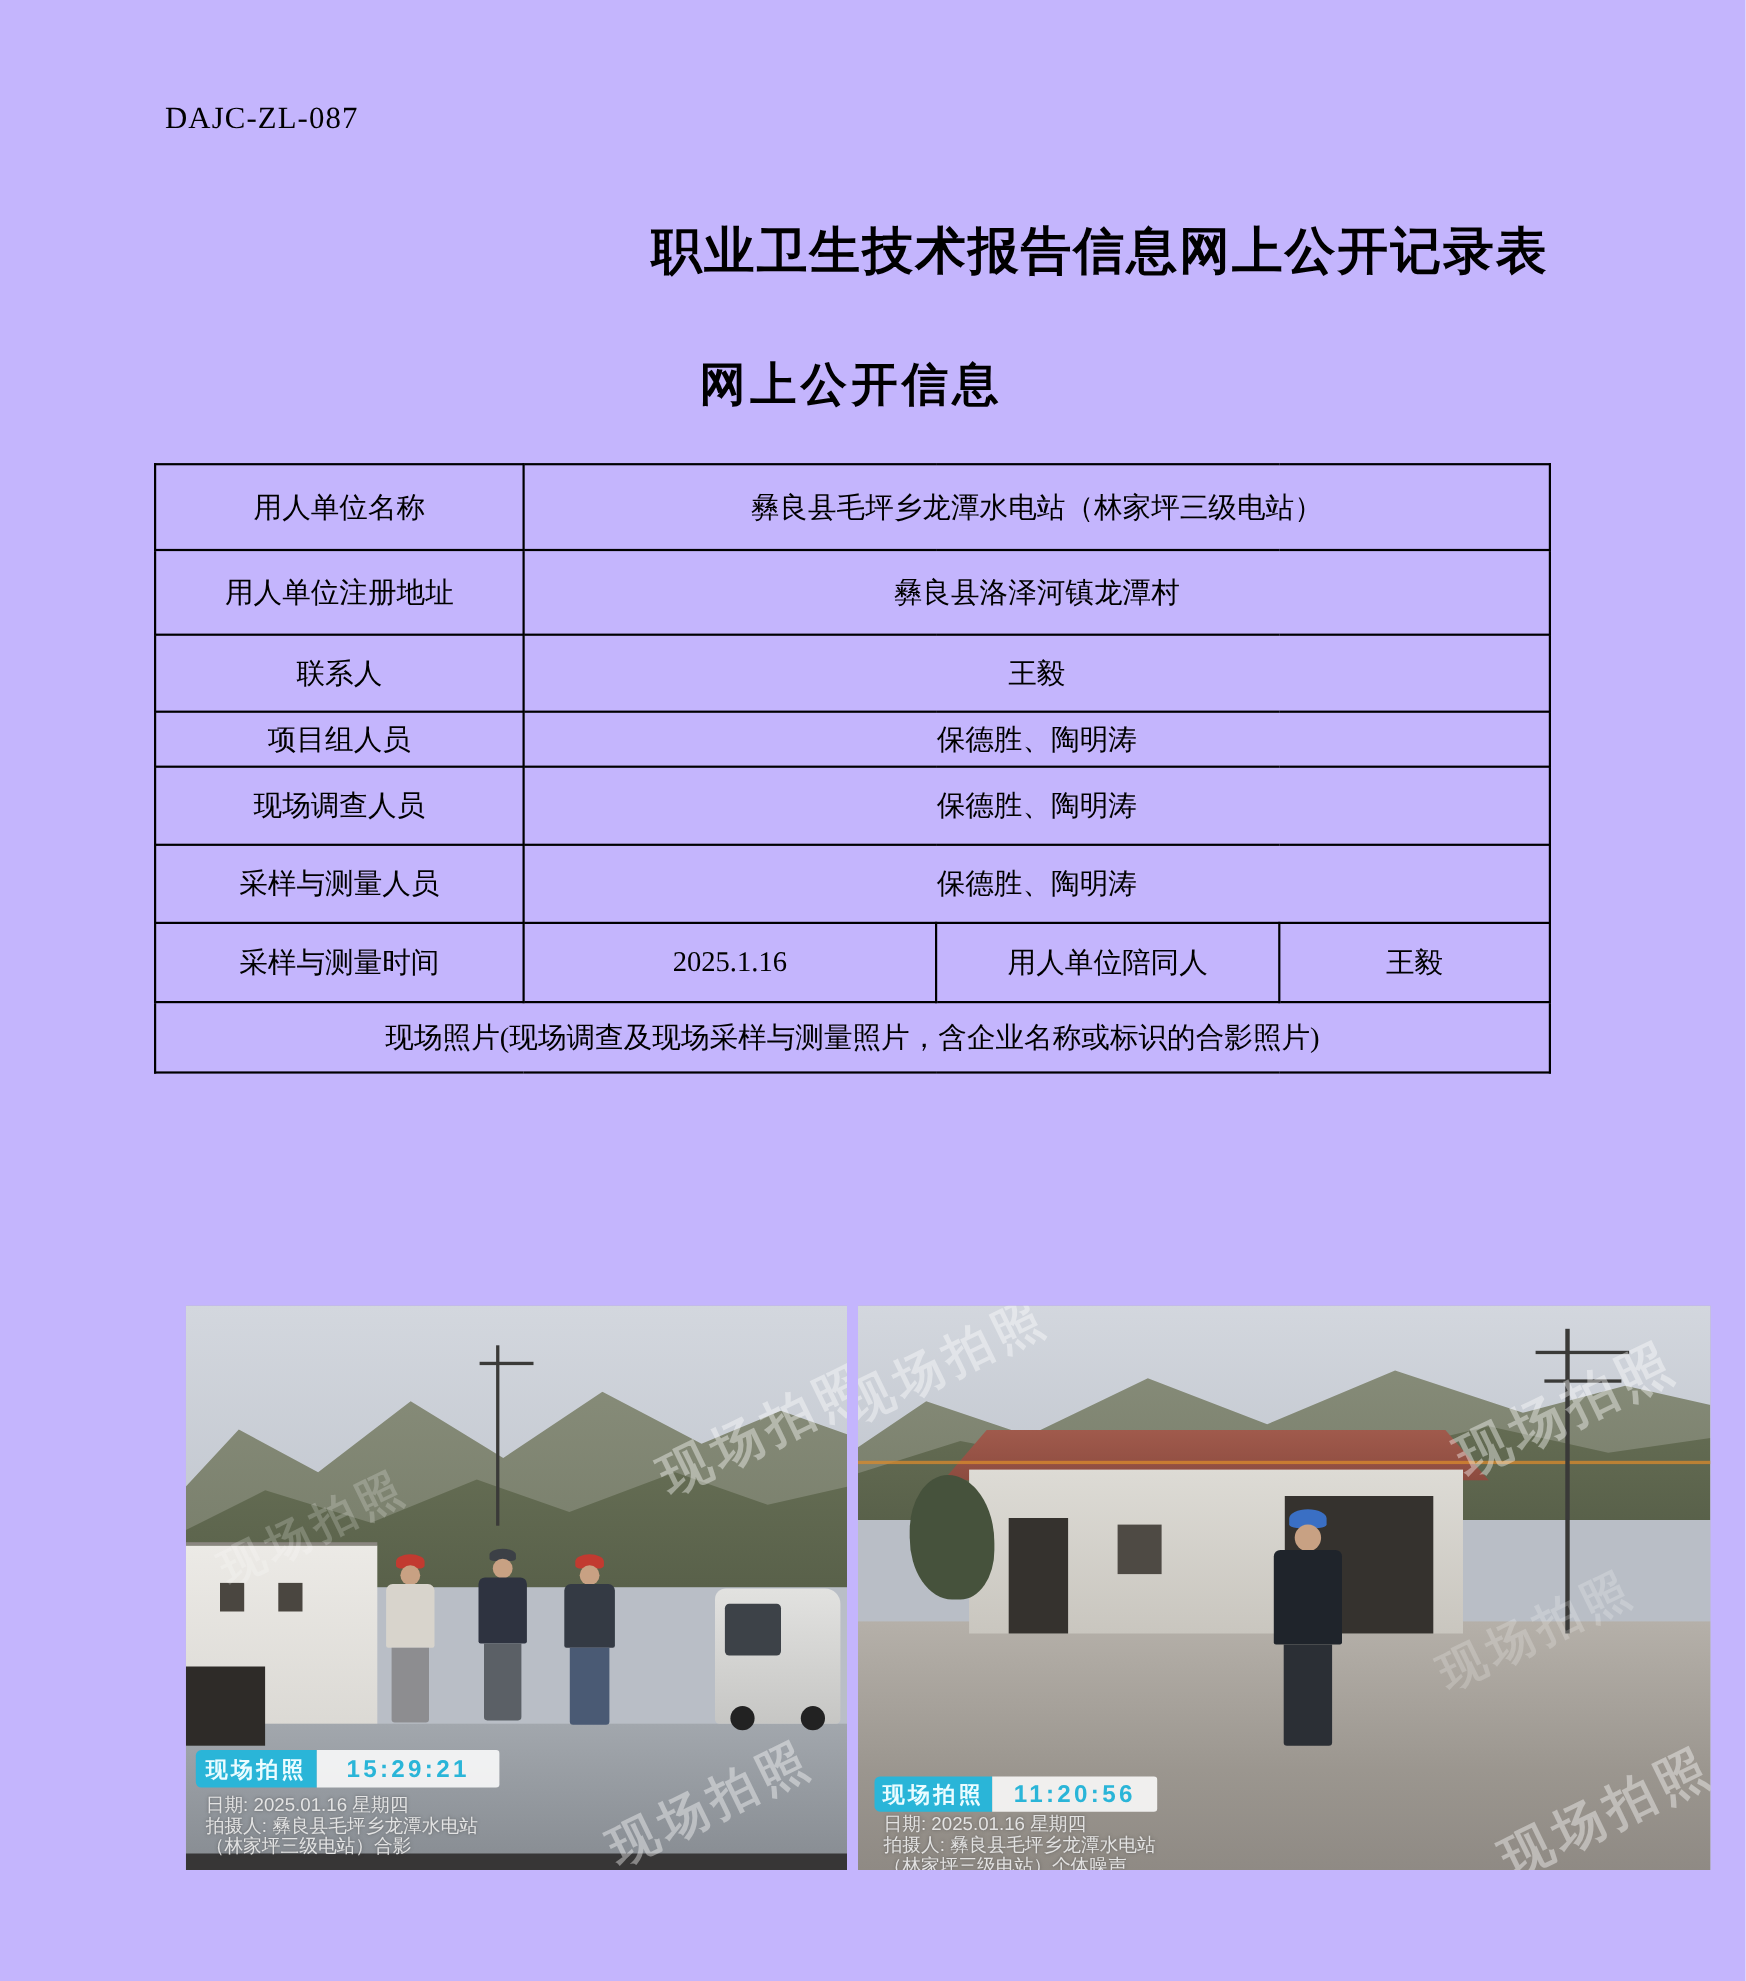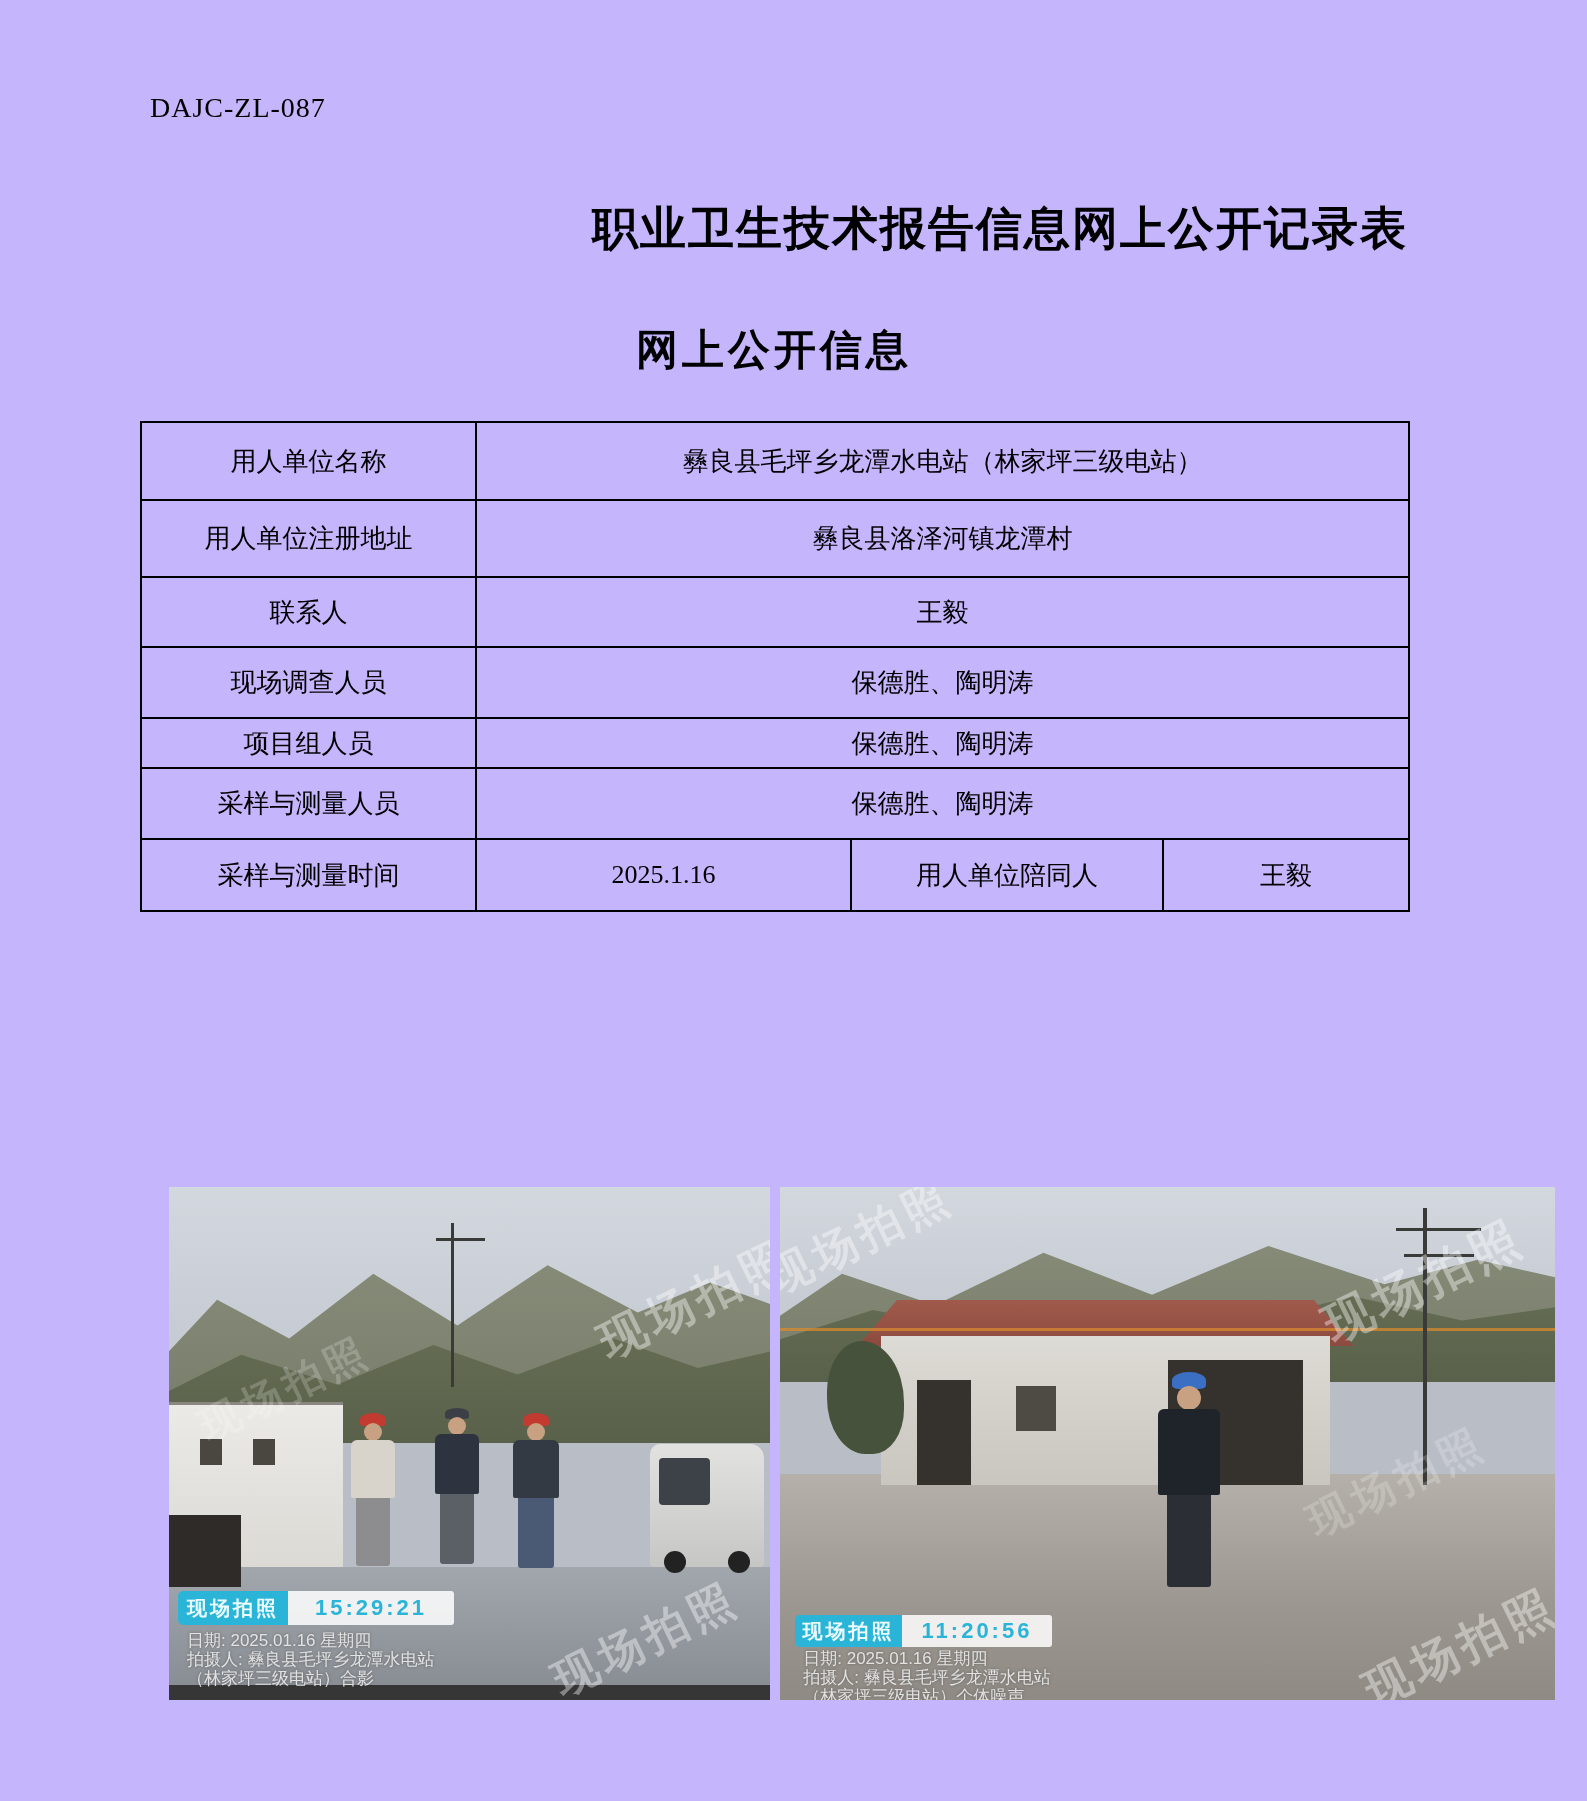--- a/index.html
+++ b/index.html
@@ -143,37 +143,40 @@
       <td colspan="3">彝良县毛坪乡龙潭水电站（林家坪三级电站）</td>
     </tr>
     <tr style="height:77px">
       <td>用人单位注册地址</td>
       <td colspan="3">彝良县洛泽河镇龙潭村</td>
     </tr>
     <tr style="height:70px">
       <td>联系人</td>
       <td colspan="3">王毅</td>
     </tr>
+    <tr style="height:50px">
+      <td>项目组人员</td>
+      <td colspan="3">保德胜、陶明涛</td>
+    </tr>
     <tr style="height:71px">
       <td>现场调查人员</td>
-      <td colspan="3">保德胜、陶明涛</td>
-    </tr>
-    <tr style="height:50px">
-      <td>项目组人员</td>
       <td colspan="3">保德胜、陶明涛</td>
     </tr>
     <tr style="height:71px">
       <td>采样与测量人员</td>
       <td colspan="3">保德胜、陶明涛</td>
     </tr>
     <tr style="height:72px">
       <td>采样与测量时间</td>
       <td>2025.1.16</td>
       <td>用人单位陪同人</td>
       <td>王毅</td>
+    </tr>
+    <tr style="height:64px">
+      <td colspan="4" class="note-cell">现场照片(现场调查及现场采样与测量照片，含企业名称或标识的合影照片)</td>
     </tr>
   </tbody>
     </table>
 
   <div class="photo photo-left">
     <div class="layer sky"></div>
     <div class="layer mountain-far"></div>
     <div class="layer mountain-near"></div>
     <div class="layer pole" style="left:47%;top:7%;width:3px;height:32%;"></div>
     <div class="layer pole" style="left:44.5%;top:10%;width:8%;height:3px;"></div>

